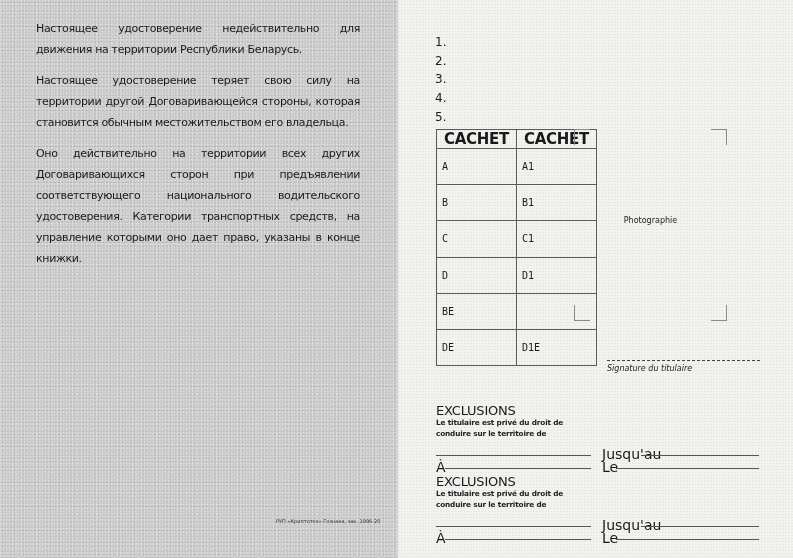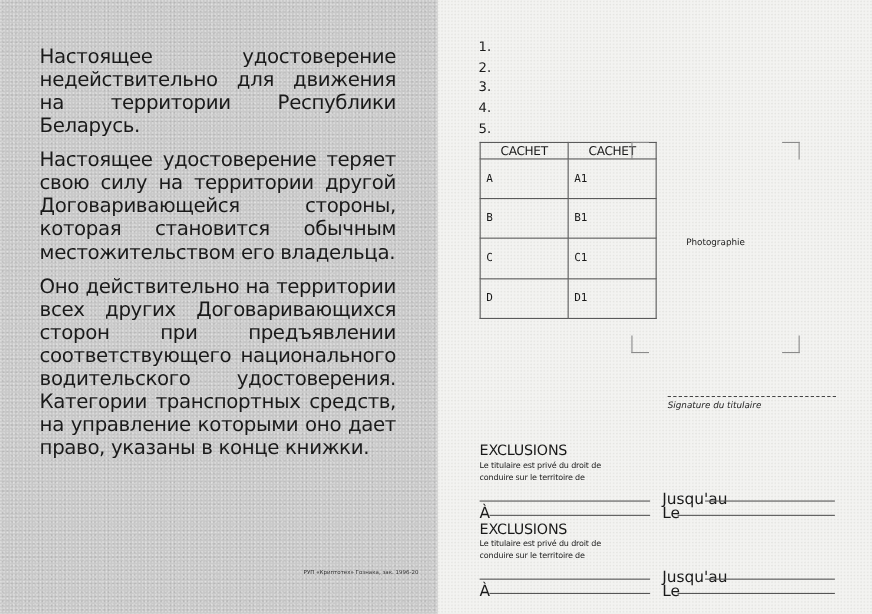--- a/index.html
+++ b/index.html
@@ -20,23 +20,23 @@
       background-size: 3px 3px, 4px 4px, 5px 5px;
     }
     .page-right {
       position: absolute; left: 398px; top: 0; width: 395px; height: 558px;
       background-color: #f3f3f1;
       background-image:
         radial-gradient(circle at 30% 40%, rgba(200,200,195,0.35) 0.5px, transparent 1px);
       background-size: 3px 3px;
     }
     .left-text {
-      position: absolute; left: 36px; top: 41px; width: 324px;
+      position: absolute; left: 36px; top: 18px; width: 324px;
       font-family: "DejaVu Sans", sans-serif;
-      font-size: 18px; line-height: 21px; letter-spacing: -0.35px;
+      font-size: 11px; line-height: 21px; letter-spacing: -0.35px;
       color: #1a1a1a;
     }
     .left-text p { text-align: justify; text-align-last: left; margin-bottom: 10px; }
     .footer-note {
       position: absolute; left: 276px; top: 518px;
       font-size: 5px; color: #333; white-space: nowrap;
       font-family: "DejaVu Sans", sans-serif;
     }
     .numbered-list {
       position: absolute; left: 435px; top: 33px;
@@ -48,22 +48,22 @@
       position: absolute; left: 436px; top: 129px; width: 161px;
       border-collapse: collapse;
       font-family: "DejaVu Sans Mono", monospace;
       font-size: 10px; color: #1a1a1a;
     }
     table.cat-table th, table.cat-table td {
       border: 1.3px solid #5a5a5a;
       width: 80px;
     }
     table.cat-table th {
-      height: 15px; font-weight: normal; text-align: center;
-      font-family: "DejaVu Sans", sans-serif; font-size: 11px; letter-spacing: -0.3px;
+      height: 15px; font-weight: bold; text-align: center;
+      font-family: "DejaVu Sans", sans-serif; font-size: 15px; letter-spacing: -0.3px;
     }
     table.cat-table td { height: 36.2px; padding-left: 5px; text-align: left; }
     .photo-box { position: absolute; left: 574px; top: 129px; width: 153px; height: 192px; }
     .corner { position: absolute; width: 16px; height: 16px; border-color: #8a8a8a; border-style: solid; border-width: 0; }
     .corner.tl { left: 0; top: 0; border-left-width: 1.2px; border-top-width: 1.2px; }
     .corner.tr { right: 0; top: 0; border-right-width: 1.2px; border-top-width: 1.2px; }
     .corner.bl { left: 0; bottom: 0; border-left-width: 1.2px; border-bottom-width: 1.2px; }
     .corner.br { right: 0; bottom: 0; border-right-width: 1.2px; border-bottom-width: 1.2px; }
     .photo-label {
       position: absolute; left: 0; right: 0; top: 87px; text-align: center;
@@ -74,21 +74,21 @@
       position: absolute; left: 607px; top: 364px; width: 153px; text-align: left;
       font-family: "DejaVu Sans", sans-serif; font-style: italic; font-size: 8px; color: #222;
     }
     .exclusion { position: absolute; left: 436px; width: 330px; }
     .exclusion .ex-title {
       font-family: "DejaVu Sans", sans-serif; font-size: 13px; letter-spacing: -0.2px;
       color: #1a1a1a; line-height: 13px;
     }
     .exclusion .ex-desc {
       font-family: "DejaVu Sans", sans-serif; font-size: 7.3px; line-height: 11px;
-      color: #222; width: 135px; letter-spacing: -0.15px;
+      color: #222; width: 135px; letter-spacing: -0.15px; font-weight: bold;
     }
     .ex-row { position: absolute; left: 0; height: 12px; font-size: 14px; color: #1a1a1a; font-family: "DejaVu Sans", sans-serif; }
     .ex-line { position: absolute; border-bottom: 1px solid #555; height: 9px; }
   </style>
 </head>
 <body>
 
 <div class="page-left">
   <div class="left-text">
     <p>Настоящее удостоверение недействительно для движения на территории Республики Беларусь.</p>
@@ -125,20 +125,28 @@
       <td>B1</td>
     </tr>
     <tr>
       <td>C</td>
       <td>C1</td>
     </tr>
     <tr>
       <td>D</td>
       <td>D1</td>
     </tr>
+    <tr>
+      <td>BE</td>
+      <td></td>
+    </tr>
+    <tr>
+      <td>DE</td>
+      <td>D1E</td>
+    </tr>
   </tbody>
 </table>
 
 <div class="photo-box">
   <span class="corner tl"></span>
   <span class="corner tr"></span>
   <span class="corner bl"></span>
   <span class="corner br"></span>
   <div class="photo-label">Photographie</div>
 </div>

